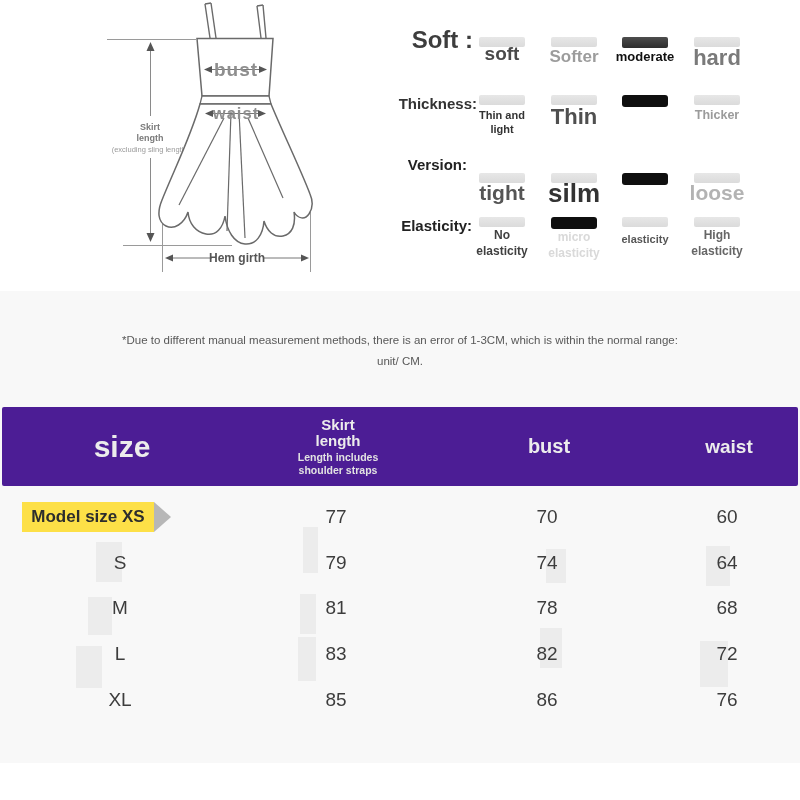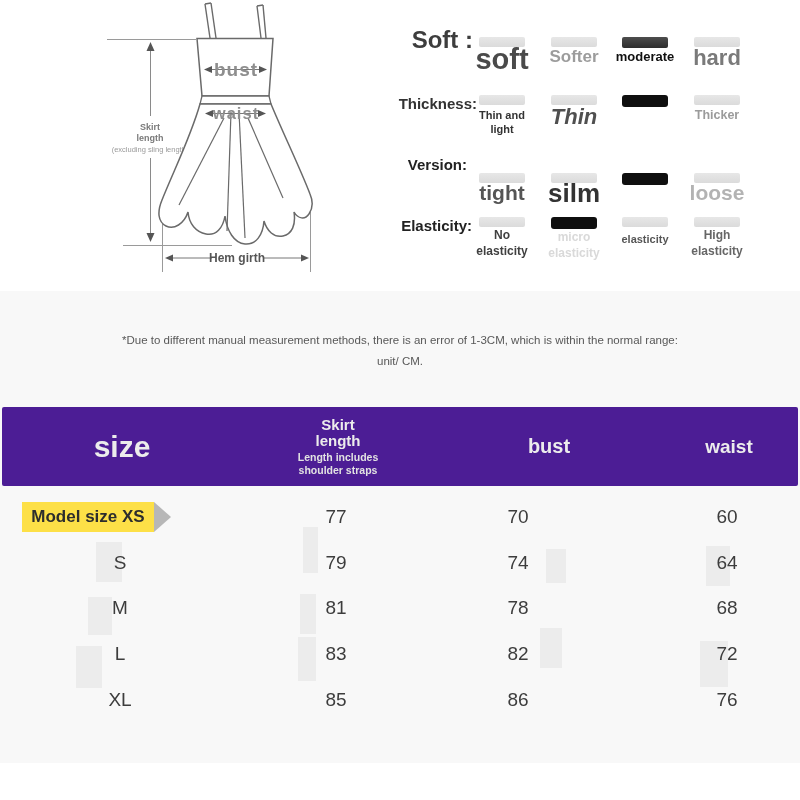--- a/index.html
+++ b/index.html
@@ -20,26 +20,26 @@
   #lab-elasticity{top:217px;right:328px;font-size:15px;color:#222;}
 
   .opt{position:absolute;width:46px;display:flex;flex-direction:column;align-items:center;}
   .c1{left:479px}.c2{left:551px}.c3{left:622px}.c4{left:694px}
   .r1{top:37px}.r2{top:95px}.r3{top:173px}.r4{top:217px}
   .bar{width:46px;height:10px;border-radius:2px;background:linear-gradient(#e7e7e7,#dbdbdb);}
   .bar.dark{background:linear-gradient(#4d4d4d,#2d2d2d);height:11px;}
   .bar.black{background:#0f0f0f;height:12px;border-radius:3px;}
   .ol{font-weight:700;white-space:nowrap;text-align:center;}
   .ol.wrap{white-space:normal;}
-  .t-soft{font-size:29px;color:#4a4a4a;margin-top:-4px;text-align:right;}
+  .t-soft{font-size:19px;color:#4a4a4a;margin-top:-4px;text-align:right;}
   .t-softer{font-size:17px;color:#9c9c9c;margin-top:0;}
   .t-moderate{font-size:13px;color:#101010;margin-top:1px;}
   .t-hard{font-size:22px;color:#7a7a7a;margin-top:-2px;}
   .t-thinlight{font-size:11px;color:#333;line-height:1.3;margin-top:3px;}
-  .t-thin{font-size:22px;color:#4f4f4f;margin-top:-1px;font-style:italic;}
+  .t-thin{font-size:22px;color:#4f4f4f;margin-top:-1px;}
   .t-thicker{font-size:12.5px;color:#9b9b9b;margin-top:3px;}
   .t-tight{font-size:21px;color:#555;margin-top:-2px;}
   .t-silm{font-size:26px;color:#333;margin-top:-5px;}
   .t-loose{font-size:21px;color:#b3b3b3;margin-top:-2px;}
   .t-noel{font-size:12px;color:#404040;line-height:1.3;margin-top:1px;}
   .t-micro{font-size:12px;color:#d9d9d9;line-height:1.3;margin-top:1px;}
   .t-el{font-size:11px;color:#565656;margin-top:6px;}
   .t-hiel{font-size:12px;color:#666;line-height:1.3;margin-top:1px;}
 
   
@@ -56,21 +56,21 @@
   #th-bust{left:485px;width:124px;font-size:20px;}
   #th-waist{left:665px;width:124px;font-size:19px;}
 
   
   .trow{position:absolute;left:0;width:800px;height:34px;}
   .rw1{top:500px}.rw2{top:546px}.rw3{top:591px}.rw4{top:637px}.rw5{top:683px}
   .td{position:absolute;top:0;height:34px;line-height:34px;text-align:center;
       font-size:19px;color:#3d3d3d;}
   .td.szc{left:56px;width:128px;}
   .td.skc{left:276px;width:120px;}
-  .td.buc{left:458px;width:120px;}
+  .td.buc{left:487px;width:120px;}
   .td.wac{left:667px;width:120px;}
 
   .banner{position:absolute;left:22px;top:502px;width:132px;height:30px;background:#fde047;
           display:flex;align-items:center;justify-content:center;
           font-size:17px;font-weight:700;color:#2d2d2d;white-space:nowrap;}
   .banner::after{content:"";position:absolute;right:-17px;top:0;width:0;height:0;
           border-top:15px solid transparent;border-bottom:15px solid transparent;
           border-left:17px solid #b7b7b7;}
 </style>
 </head>

